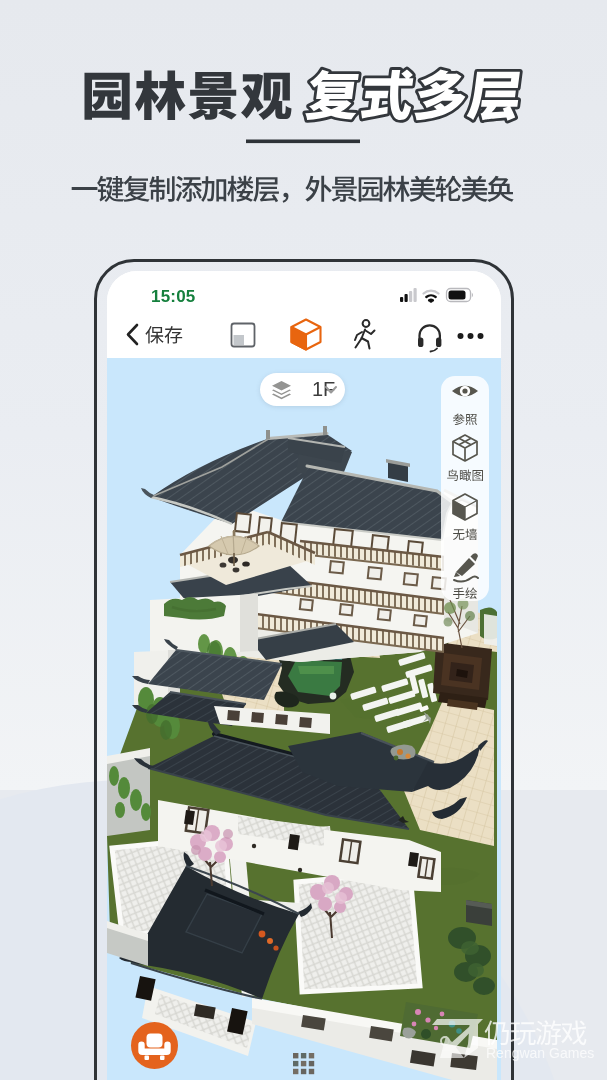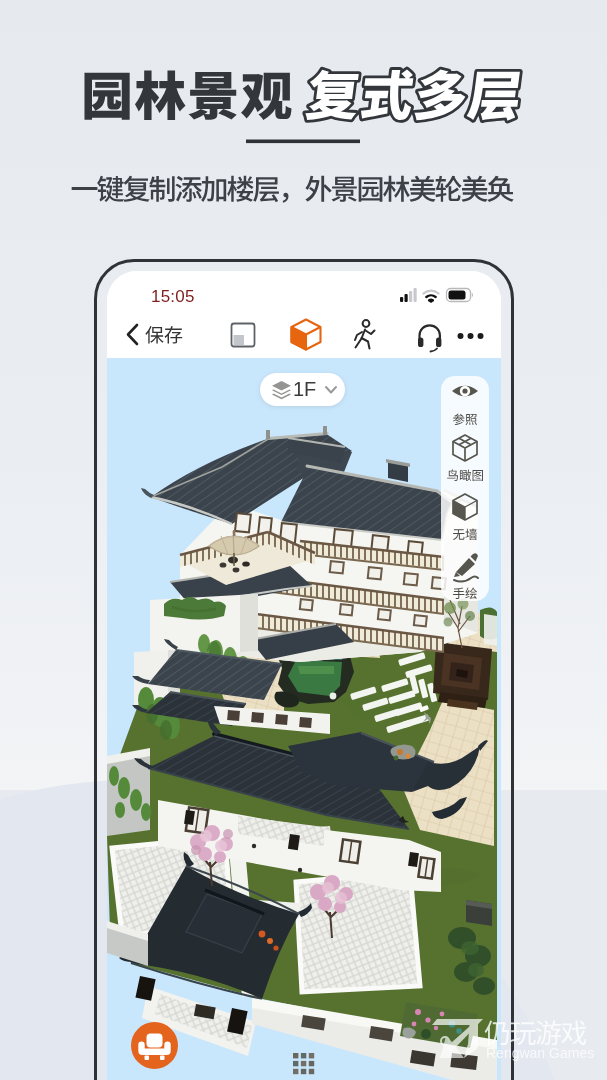--- a/index.html
+++ b/index.html
@@ -3,25 +3,25 @@
 *{margin:0;padding:0;box-sizing:border-box}
 html,body{width:607px;height:1080px;overflow:hidden}
 body{position:relative;background:#e7eaef;font-family:"Liberation Sans",sans-serif}
 .bgblob{position:absolute;left:-320px;top:780px;width:900px;height:900px;border-radius:50%;
  background:#e3e8f0;}
 .bgtop{position:absolute;left:0;top:0;width:607px;height:790px;background:linear-gradient(180deg,#e6e9ee 0%,#eaedf2 55%,#f2f4f6 100%)}
 .titlewrap{position:absolute;left:0;top:0;width:607px;height:210px}
 .phone{position:absolute;left:94px;top:259px;width:420px;height:900px;border:3px solid #2f3337;border-radius:40px;}
 .screen{position:absolute;left:107px;top:271px;width:394px;height:809px;background:#fff;border-radius:30px 30px 0 0;overflow:hidden}
 .statusbar{position:absolute;left:0;top:0;width:394px;height:44px;background:#fff}
-.clock{position:absolute;left:44px;top:16px;font-size:17px;font-weight:normal;color:#7f1d1d;letter-spacing:.2px}
+.clock{position:absolute;left:44px;top:16px;font-size:17px;font-weight:bold;color:#15803d;letter-spacing:.2px}
 .toolbar{position:absolute;left:0;top:44px;width:394px;height:43px;background:#fff}
 .viewport{position:absolute;left:0;top:87px;width:394px;height:722px;background:#c9e7fc}
 .pill{position:absolute;left:153px;top:102px;width:85px;height:33px;background:#fff;border-radius:17px;box-shadow:0 1px 4px rgba(120,140,160,.25)}
-.pill .f1{position:absolute;left:33px;top:5px;font-size:20px;color:#3c3c3c}
+.pill .f1{position:absolute;left:52px;top:5px;font-size:20px;color:#3c3c3c}
 .rpanel{position:absolute;left:334px;top:105px;width:48px;height:225px;background:rgba(255,255,255,.84);border-radius:14px}
 .fab{position:absolute;left:24px;top:751px;width:47px;height:47px;border-radius:50%;background:#e4631d}
 .wm{position:absolute;left:424px;top:1008px;width:183px;height:72px}
 </style></head><body>
 
 <div class="bgtop"></div>
 
 <div class="bgblob"></div>
 
 <svg class="titlewrap" viewBox="0 0 607 210">

